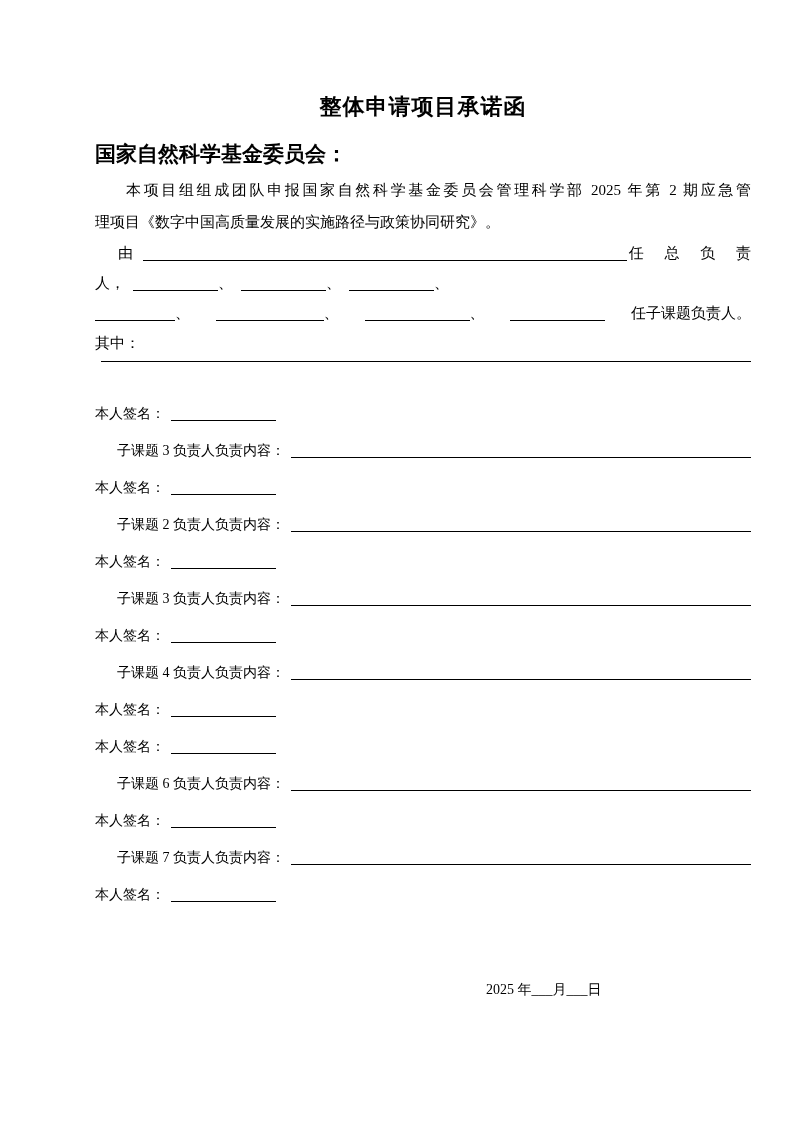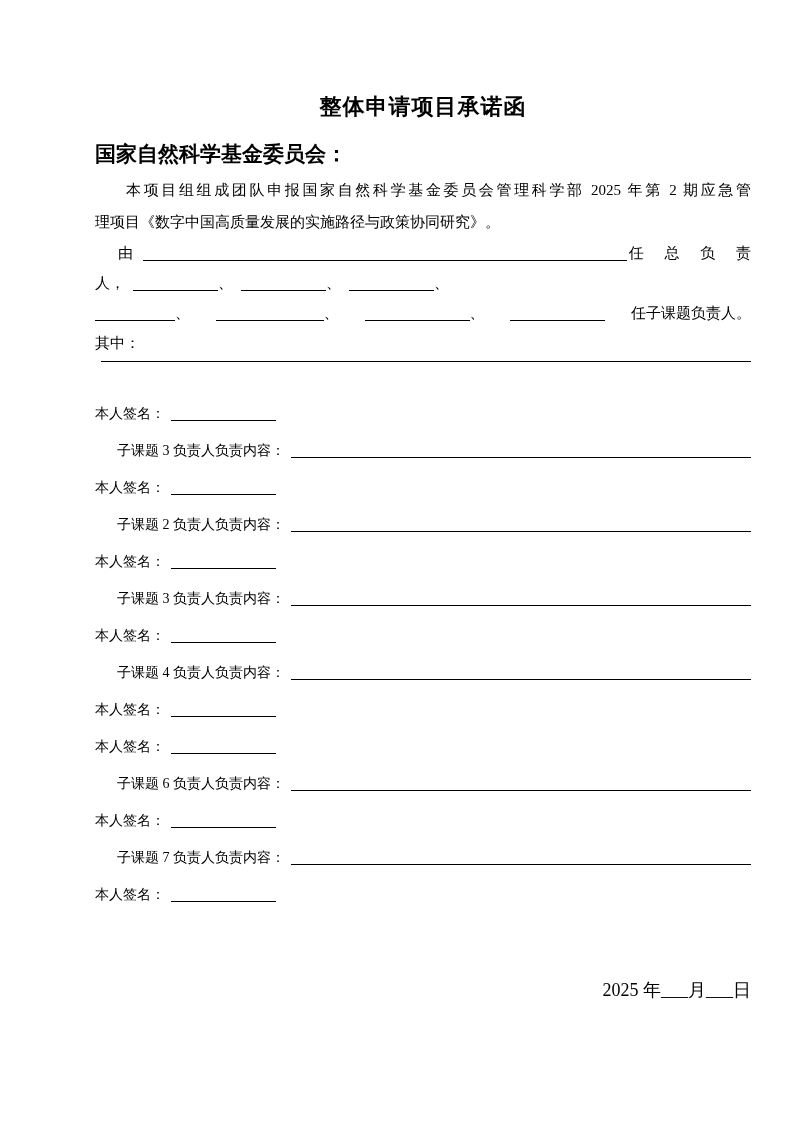--- a/index.html
+++ b/index.html
@@ -49,23 +49,22 @@
     height: 37px; display: flex; align-items: baseline;
     font-size: 14px;
   }
   .form-row .lbl { line-height: 37px; white-space: pre; }
   .content-row .lbl { margin-left: 22px; }
   .content-row .blank { flex: 1 1 auto; margin-left: 6px; }
   .sign-row .lbl { }
   .sign-row .blank { width: 105px; margin-left: 6px; }
   .date-line {
     margin-top: 44px; margin-left: 377px;
-    font-size: 18px; line-height: 22px;
+    font-size: 14px; line-height: 22px;
     white-space: pre;
-    text-align: right;
   }
 </style>
 </head>
 <body>
 
 <div class="page">
 
   <div class="doc-title">整体申请项目承诺函</div>
 
   <div class="salutation">国家自然科学基金委员会：</div>

